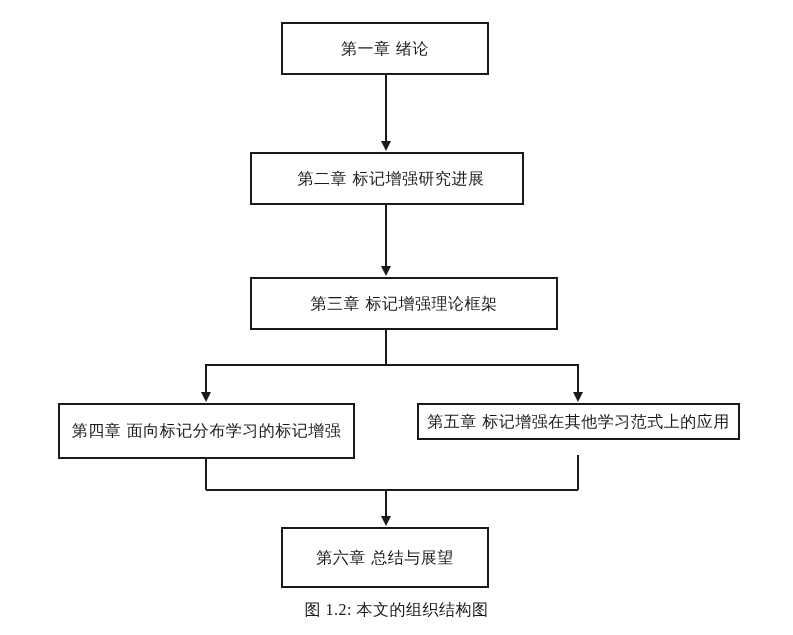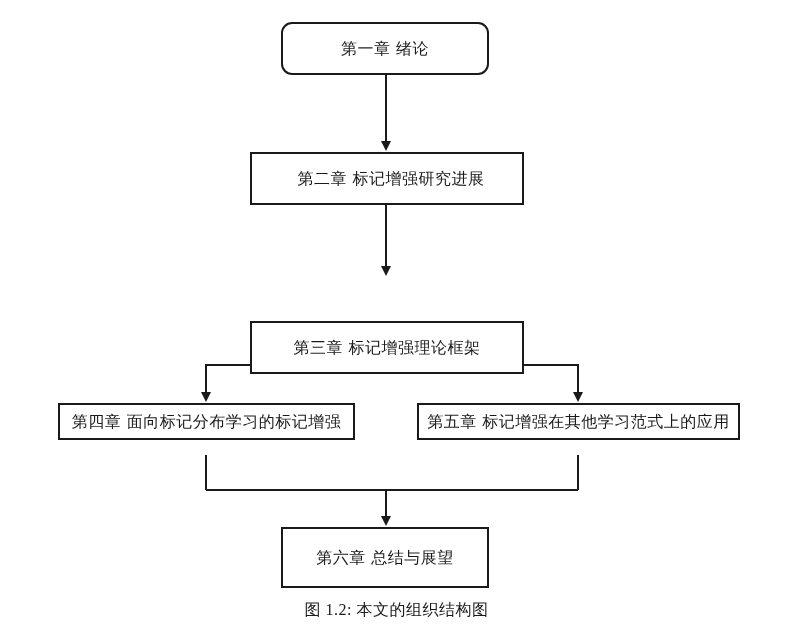--- a/index.html
+++ b/index.html
@@ -26,24 +26,24 @@
     background: #ffffff;
     border: 2px solid #1a1a1a;
     display: flex;
     align-items: center;
     justify-content: center;
     text-align: center;
     font-size: 16px;
     letter-spacing: 0.5px;
     line-height: 1.2;
   }
-  .node-ch1 { left: 281px; top: 22px;  width: 208px; height: 53px; border-radius: 11px; }
+  .node-ch1 { left: 281px; top: 22px;  width: 208px; height: 53px; }
   .node-ch2 { left: 250px; top: 152px; width: 274px; height: 53px; padding-left: 8px; }
-  .node-ch3 { left: 250px; top: 277px; width: 274px; height: 53px; margin-top: 44px; }
-  .node-ch4 { left: 58px;  top: 403px; width: 297px; height: 37px; }
+  .node-ch3 { left: 250px; top: 277px; width: 308px; height: 53px; }
+  .node-ch4 { left: 58px;  top: 403px; width: 297px; height: 56px; }
   .node-ch5 { left: 417px; top: 403px; width: 323px; height: 37px; }
   .node-ch6 { left: 281px; top: 527px; width: 208px; height: 61px; }
   .caption {
     position: absolute;
     left: 0; top: 600px;
     width: 793px;
     text-align: center;
     font-size: 16px;
     letter-spacing: 0.5px;
     font-family: Liberation Serif, serif;

